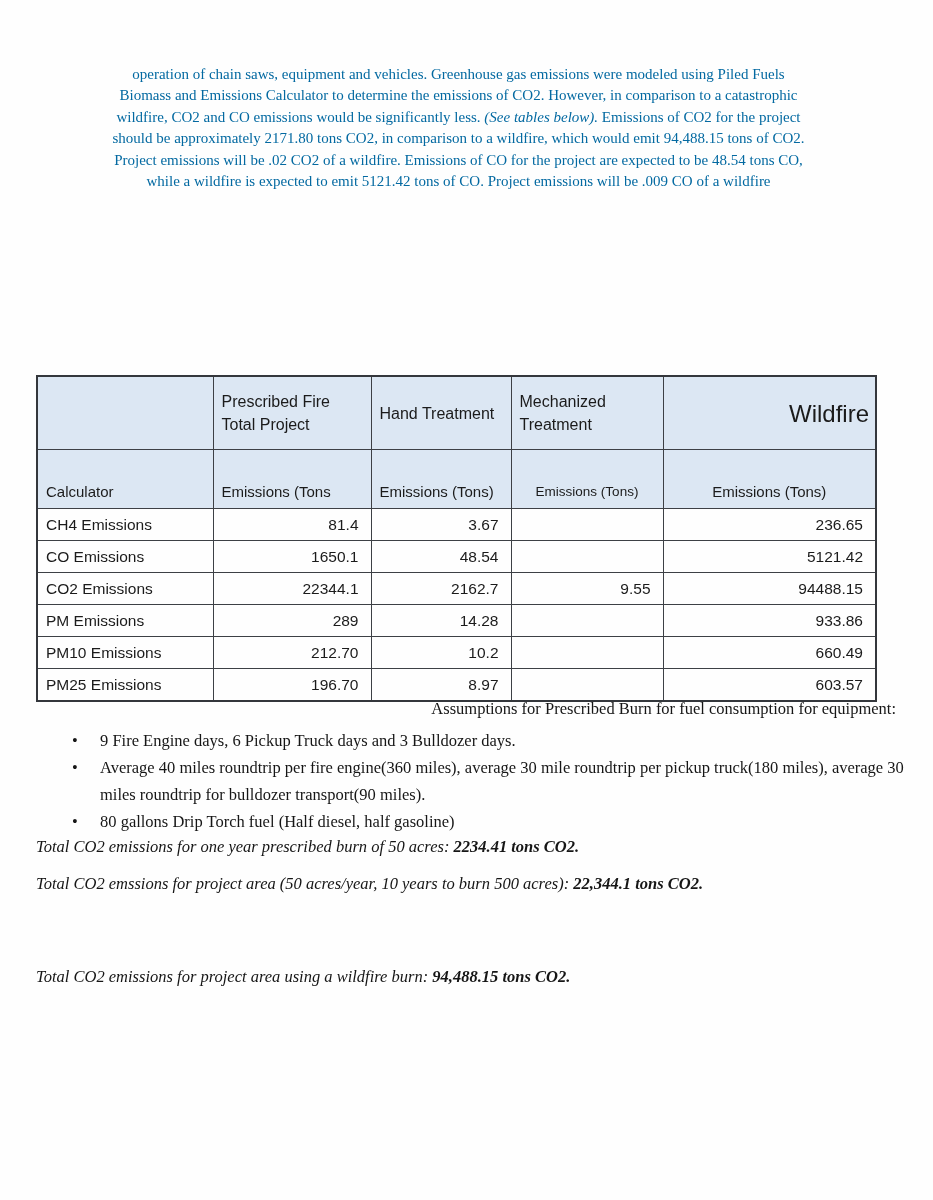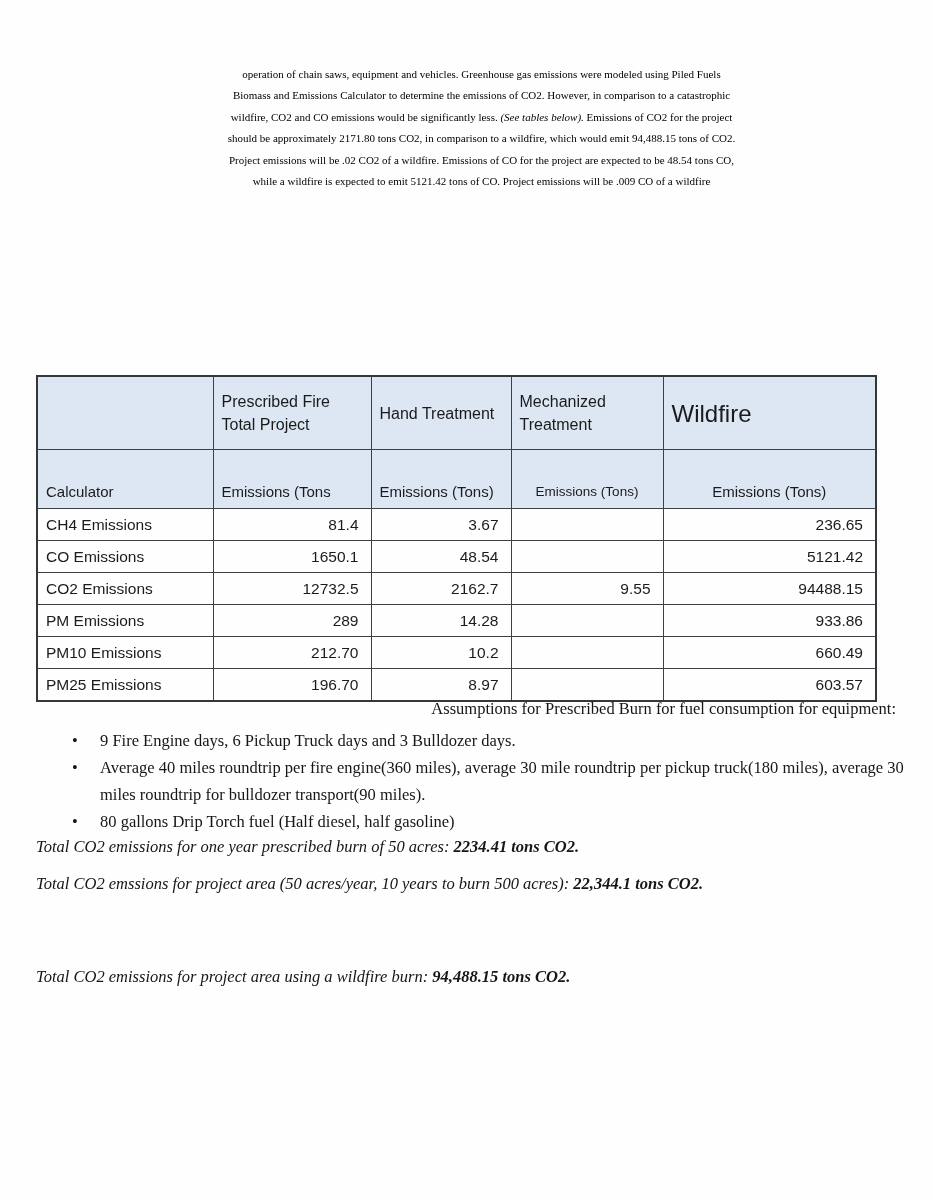--- a/index.html
+++ b/index.html
@@ -11,24 +11,24 @@
   }
   .page {
     position:relative;
     width:933px; height:1200px;
     background:#fefefe;
     overflow:hidden;
   }
 
   
   .para {
-    position:absolute; left:45px; top:64px; width:873px;
+    position:absolute; left:22px; top:64px; width:873px;
     text-align:center;
-    font-size:11px; line-height:21.4px;
-    color:#000000;
+    font-size:15px; line-height:21.4px;
+    color:#0369a1;
   }
   .para .italic { font-style:italic; }
 
   
   table.emissions {
     position:absolute; left:36px; top:375px;
     border-collapse:collapse;
     font-family:"Liberation Sans", sans-serif;
     color:#1b1b1b;
     table-layout:fixed;
@@ -39,21 +39,21 @@
   }
   table.emissions { border:2px solid #34373c; }
   tr.hrow1 td {
     height:68px;
     background:#dce7f3;
     font-size:16px; line-height:23px;
     vertical-align:middle;
     padding:2px 6px 2px 8px;
   }
   tr.hrow1 td.wild {
-    font-size:24px; text-align:left;margin-top:46px;
+    font-size:24px; text-align:right;margin-top:46px;
   }
   tr.hrow2 td {
     height:51px;
     background:#dce7f3;
     font-size:15px; line-height:22px;
     vertical-align:bottom;
     padding:2px 6px 5px 8px;
   }
   tr.hrow2 td.center { text-align:center; padding-left:2px; padding-right:2px; }
   tr.hrow2 td.small  { font-size:13.5px; }
@@ -133,21 +133,21 @@
     </tr>
     <tr class="body">
       <td class="rowlabel">CO Emissions</td>
       <td class="num">1650.1</td>
       <td class="num">48.54</td>
       <td class="num"></td>
       <td class="num">5121.42</td>
     </tr>
     <tr class="body">
       <td class="rowlabel">CO2 Emissions</td>
-      <td class="num">12732.5</td>
+      <td class="num">22344.1</td>
       <td class="num">2162.7</td>
       <td class="num">9.55</td>
       <td class="num">94488.15</td>
     </tr>
     <tr class="body">
       <td class="rowlabel">PM Emissions</td>
       <td class="num">289</td>
       <td class="num">14.28</td>
       <td class="num"></td>
       <td class="num">933.86</td>

